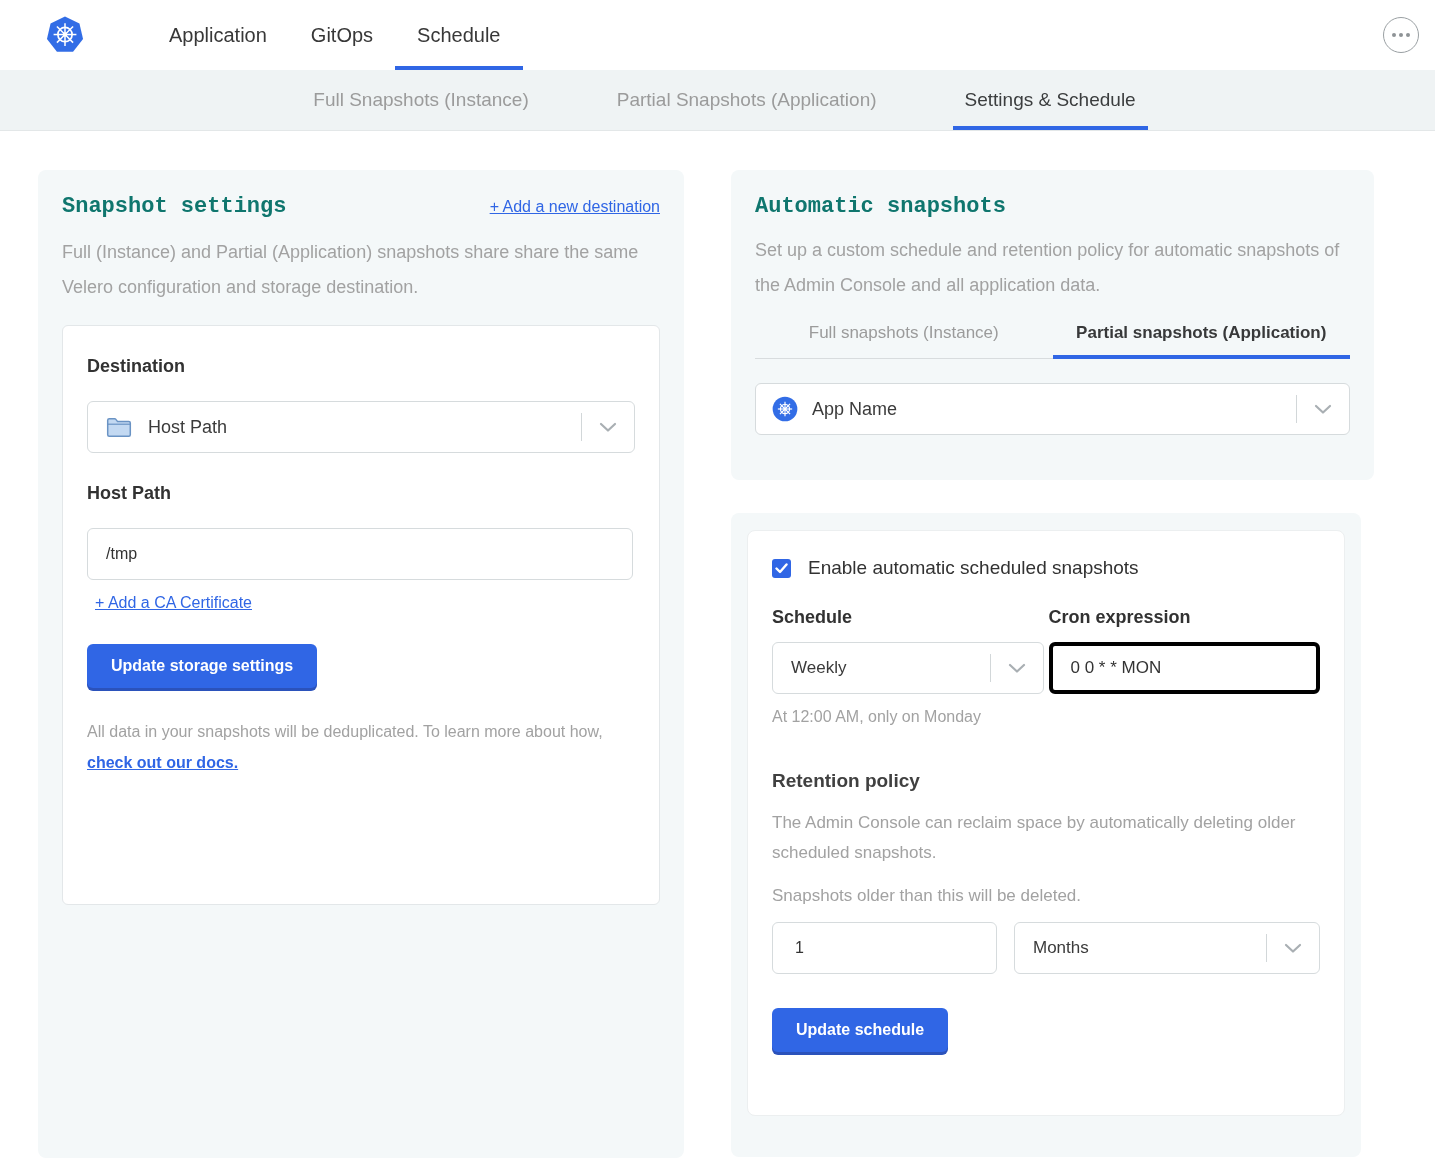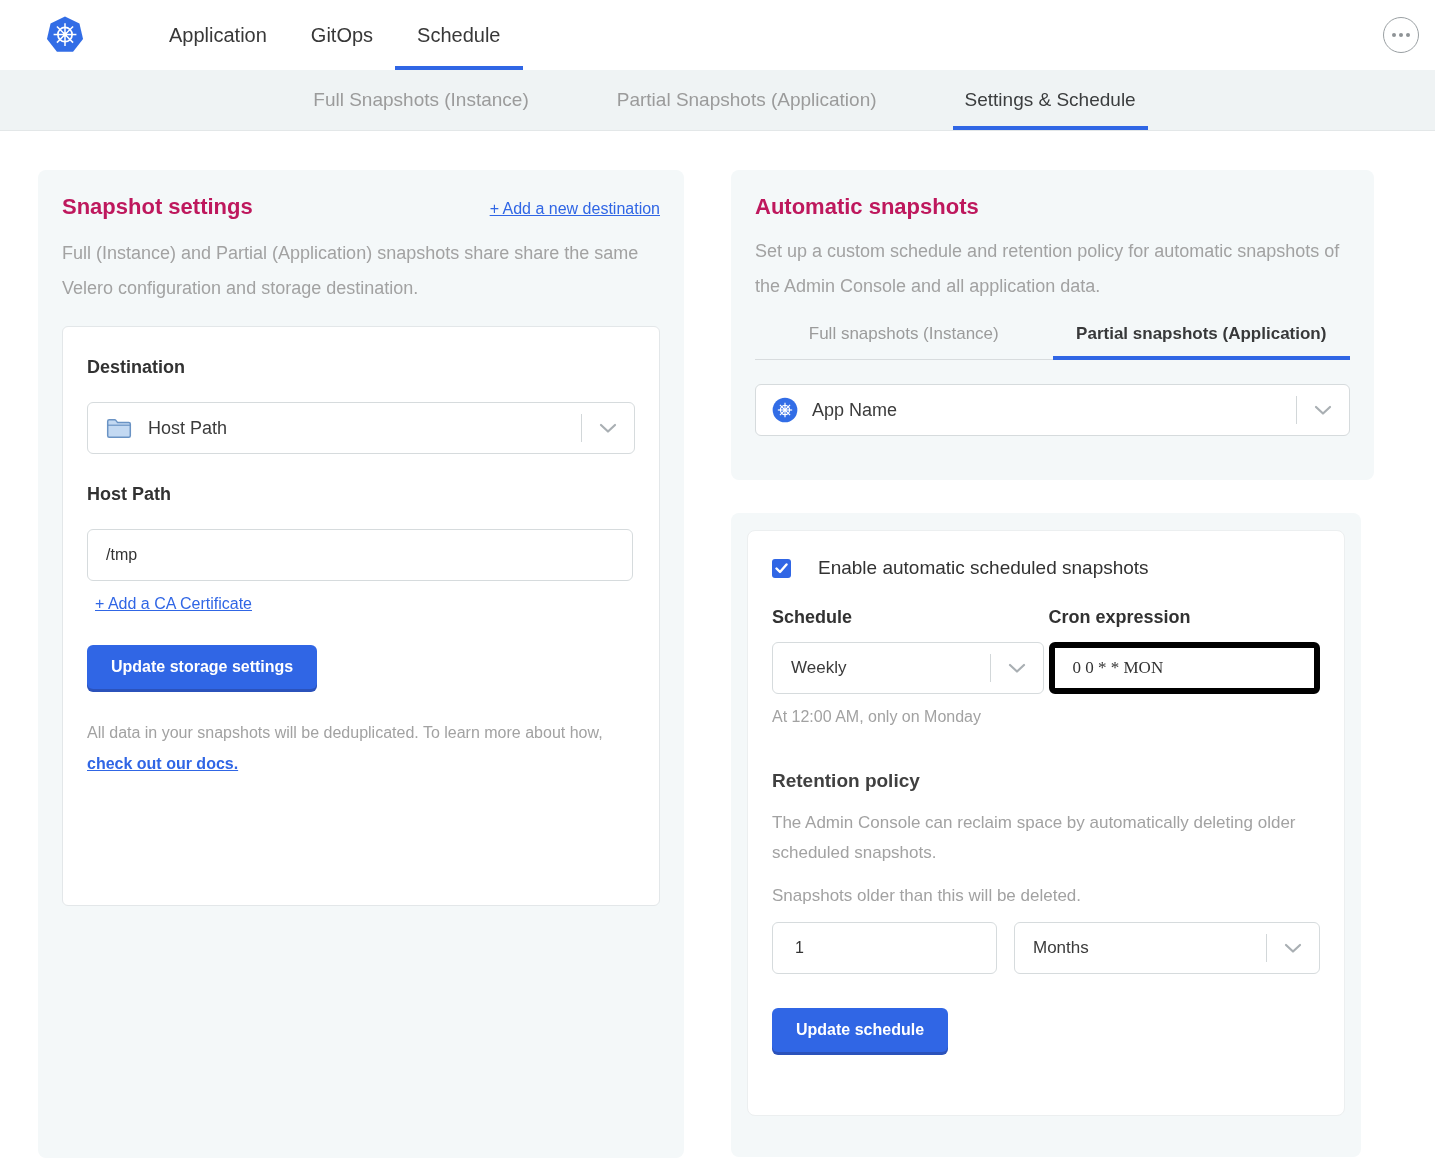--- a/index.html
+++ b/index.html
@@ -30,21 +30,21 @@
 
   
   .main { display:flex; padding-top:39px; }
   .panel { background:#f4f8f9; border-radius:8px; }
   .left-panel { margin-left:38px; width:646px; height:988px; padding:24px; }
   .right-col { margin-left:47px; display:flex; flex-direction:column; }
   .right-panel-1 { width:643px; height:310px; padding:24px; }
   .right-panel-2 { width:630px; height:644px; margin-top:33px; padding:17px 16px; }
 
   .panel-head { display:flex; justify-content:space-between; align-items:baseline; }
-  h2 { font-size:22px; font-weight:bold; color:#be185d; }
+  h2 { font-size:22px; font-weight:bold; color:#0f766e;font-family:Liberation Mono, monospace; }
   .link { color:#3066e5; text-decoration:underline; cursor:pointer; font-size:16px; }
   .desc { font-size:18px; color:#a2a2a2; line-height:35px; margin-top:16px; }
 
   
   .card { background:#fff; border:1px solid #e3e7e9; border-radius:6px; }
   .settings-card { margin-top:20px; padding:30px 24px; height:580px; }
   .schedule-card { height:586px; padding:26px 24px; border-radius:8px; border:1px solid #eceff0; }
 
   .field-label { font-size:18px; font-weight:bold; color:#323232; display:block; }
 
@@ -72,31 +72,31 @@
   .as-tab { flex:1; text-align:center; padding-bottom:16px; font-size:17px; color:#9b9b9b;
     position:relative; cursor:pointer; }
   .as-tab.active { color:#38393a; font-weight:bold; }
   .as-tab.active::after { content:""; position:absolute; left:0; right:0; bottom:0; height:4px;
     background:#3066e5; z-index:1; }
 
   .app-select { margin-top:24px; padding-left:16px; }
   .app-icon { width:26px; height:26px; margin-right:14px; }
 
   
-  .check-row { display:flex; align-items:center; gap:27px; }
+  .check-row { display:flex; align-items:center; gap:17px; }
   .checkbox { width:19px; height:19px; border-radius:3px; background:#3066e5;
     display:flex; align-items:center; justify-content:center; cursor:pointer; flex:none; }
   .check-label { font-size:19px; color:#323232; }
 
   .sched-grid { display:flex; gap:5px; margin-top:28px; }
   .sched-col { flex:1; }
   .sched-col .field-label { margin-bottom:14px; }
   .sched-col .select-box, .sched-col .cron-input { margin-top:0; width:100%; }
-  .cron-input { height:52px; border:6px solid #000000; border-radius:6px; font-size:17px;
-    color:#333; padding:0 18px; font-family:Liberation Serif, serif; outline:none;
+  .cron-input { height:52px; border:4px solid #000000; border-radius:6px; font-size:17px;
+    color:#333; padding:0 18px; font-family:Liberation Sans, sans-serif; outline:none;
     background:#fff; }
   .cron-note { font-size:16px; color:#a2a2a2; margin-top:14px; }
 
   .retention { margin-top:44px; }
   .retention h3 { font-size:19px; font-weight:bold; color:#404040; }
   .ret-desc { font-size:17px; color:#a2a2a2; line-height:30px; margin-top:16px; }
   .ret-hint { font-size:17px; color:#a2a2a2; margin-top:18px; }
   .ret-row { display:flex; gap:17px; margin-top:16px; }
   .ret-amount { width:225px; height:52px; border:1px solid #d6dbdd; border-radius:6px;
     font-size:16px; color:#333; padding:0 22px; font-family:"Liberation Sans", sans-serif;

